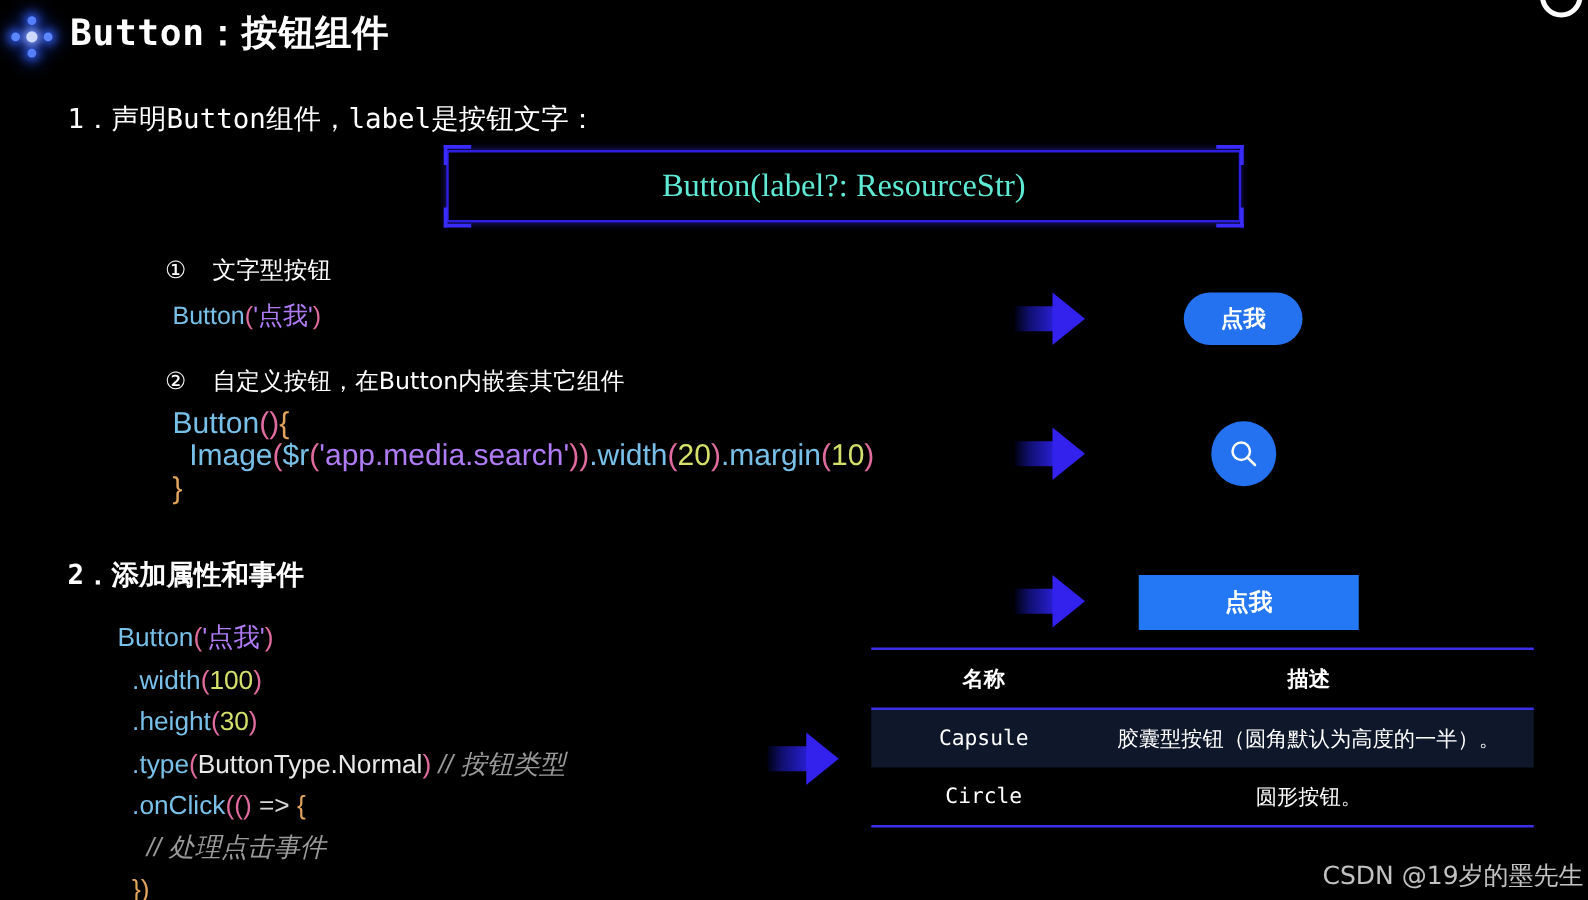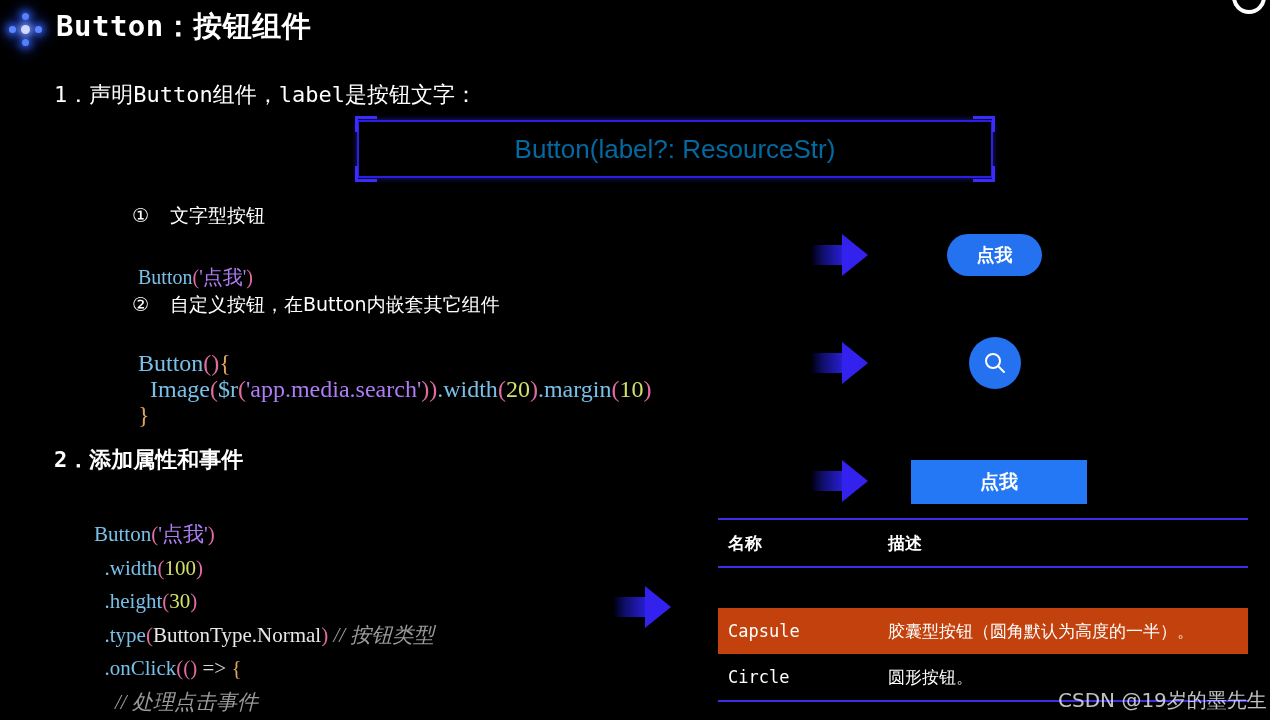--- a/index.html
+++ b/index.html
@@ -104,44 +104,43 @@
     box-sizing: border-box;
     background: #000000;
     box-shadow: 0 0 6px rgba(60,40,240,0.6);
   }
   .sig-text {
     position: absolute;
     left: 0; right: 0; top: 0; bottom: 0;
     display: flex;
     align-items: center;
     justify-content: center;
-    font-family: Liberation Sans, sans-serif;
+    font-family: Liberation Serif, serif;
     font-size: 26px;
-    color: #0369a1;
+    color: #5eead4;
     white-space: nowrap;
   }
   .corner {
     position: absolute;
     width: 22px;
     height: 16px;
     border: 3px solid #3a2bff;
     box-sizing: border-box;
   }
   .corner.tl { left: -4px;  top: -6px;  border-right: none; border-bottom: none; }
   .corner.tr { right: -4px; top: -6px;  border-left: none;  border-bottom: none; }
   .corner.bl { left: -4px;  bottom: -6px; border-right: none; border-top: none; }
   .corner.br { right: -4px; bottom: -6px; border-left: none;  border-top: none; }
 
   
   .code {
     position: absolute;
-    font-family: Liberation Serif, serif;
+    font-family: Liberation Sans, sans-serif;
     white-space: pre;
     line-height: 26px;
-    margin-top: 24px;
   }
   .code-a { left: 138px; top: 240px; font-size: 20px; }
   .code-b { left: 138px; top: 326px; font-size: 24px; }
   .code-c { left:  94px; top: 494px; font-size: 21px; line-height: 33.5px; }
 
   .tk-fn      { color: #79c0e8; }
   .tk-paren   { color: #e06c9f; }
   .tk-str     { color: #b07cf5; }
   .tk-num     { color: #d4e06a; }
   .tk-brace   { color: #e0a45c; }
@@ -222,38 +221,39 @@
     align-items: center;
     justify-content: center;
     font-size: 19px;
     font-weight: bold;
     color: #ffffff;
   }
 
   
   .tbl {
     position: absolute;
-    left: 718px;
+    left: 697px;
     top: 518px;
     width: 530px;
+    text-align: center;
   }
   .tbl .rule {
     height: 2px;
     background: #3b2fe8;
     width: 100%;
   }
   .tbl .row {
     display: flex;
     align-items: center;
     height: 46px;
     padding-left: 10px;
     box-sizing: border-box;
   }
   .tbl .row.head { font-weight: bold; height: 46px; background: #000000; }
-  .tbl .row.alt  { background: #c2410c; margin-top: 40px; }
+  .tbl .row.alt  { background: #0f172a; }
   .tbl .c1 { width: 160px; flex: none; font-size: 17px; }
   .tbl .c2 { flex: 1; font-size: 17px; }
   .tbl .row.head .c1, .tbl .row.head .c2 { font-size: 17px; }
   .mono-cell {
     font-family: "DejaVu Sans Mono", "Liberation Mono", monospace;
   }
 
   
   .watermark {
     position: absolute;

